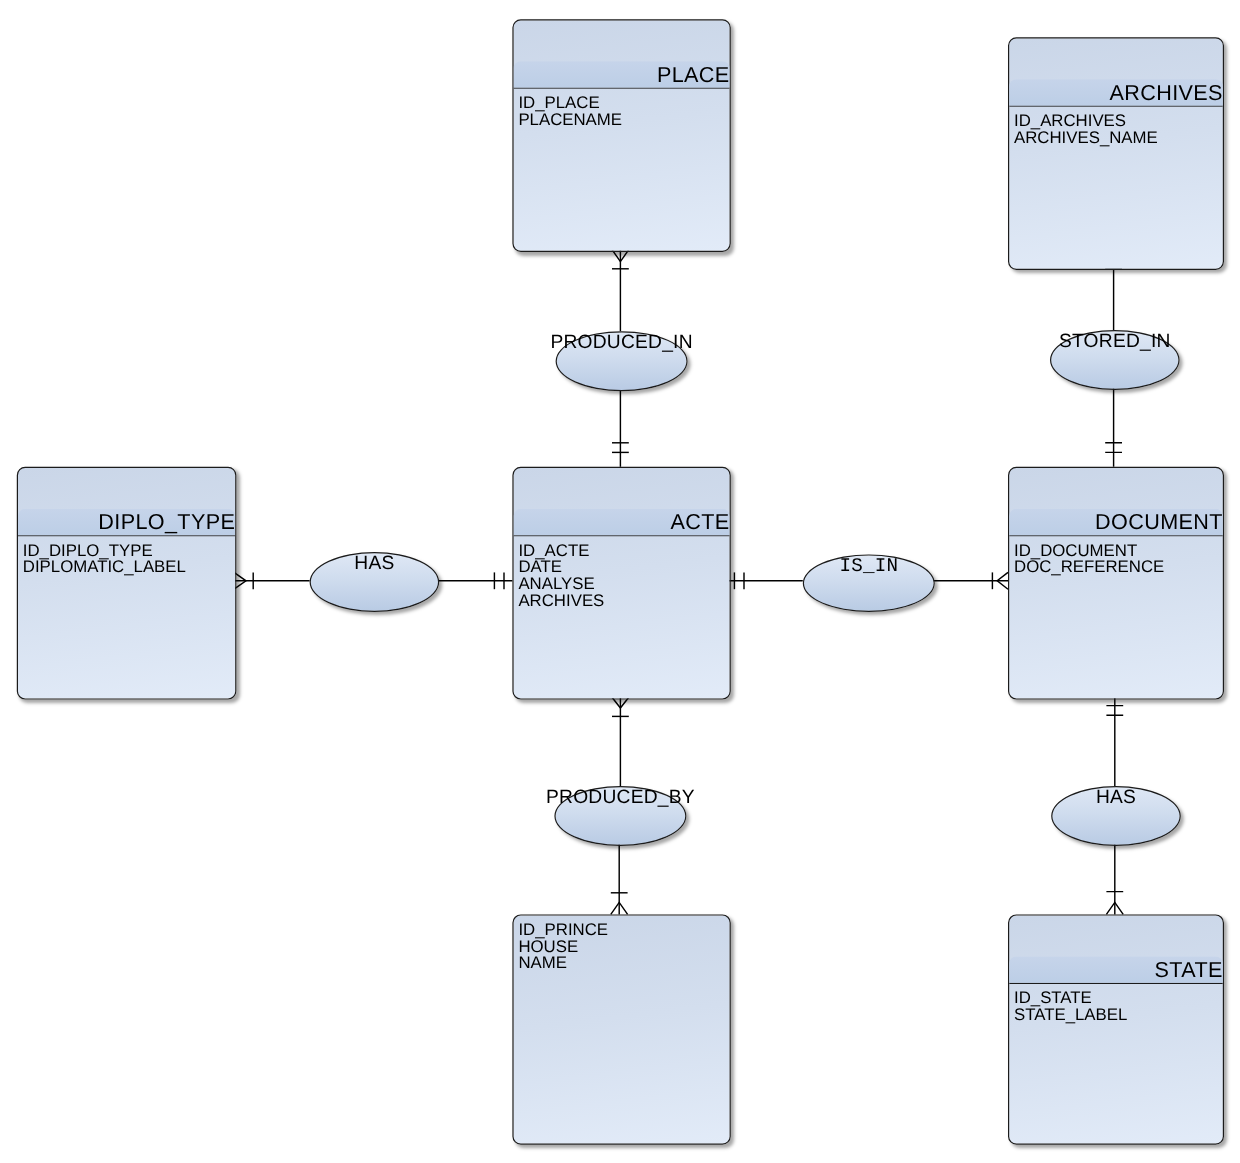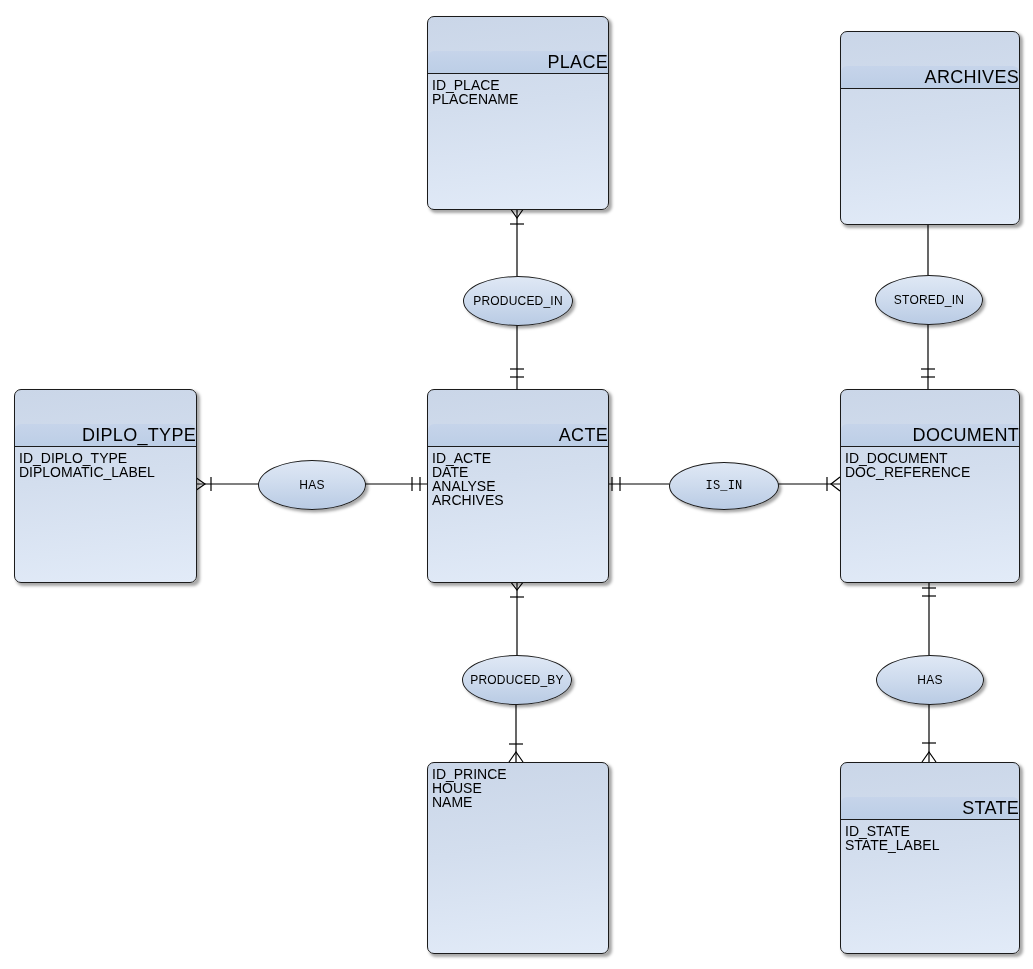--- a/index.html
+++ b/index.html
@@ -23,22 +23,22 @@
     font-size:18px;letter-spacing:0.3px;margin-top:34px;
   }
   .entity-body{padding:4px 4px 0 4px;font-size:14px;line-height:14px;}
   .attr{white-space:nowrap;}
 
   .rel{
     position:absolute;
     border:1px solid #1b1b1b;border-radius:50%;
     background:linear-gradient(to bottom,#dfe8f5 0%,#cfdcee 45%,#b9cbe4 100%);
     box-shadow:2.5px 2.5px 3px rgba(0,0,0,0.35);
-    display:flex;align-items:center;justify-content:center;
-    font-size:12px;letter-spacing:0.2px;
+    display:flex;align-items:flex-start;justify-content:center;
+    font-size:16px;letter-spacing:0.2px;
   }
 </style>
 </head>
 <body>
 
 <svg class="connectors" viewBox="0 0 1033 969">
 
   <g>
     <path d="M517 208 V276"></path>
     <path d="M510 208 L517 218 L524 208"></path>
@@ -115,20 +115,24 @@
 <div class="entity" style="left:427px;top:16px;width:180px;height:192px;">
   <div class="entity-header">PLACE</div>
   <div class="entity-body">
     <div class="attr">ID_PLACE</div>
     <div class="attr">PLACENAME</div>
   </div>
 </div>
 
 <div class="entity" style="left:840px;top:31px;width:178px;height:192px;">
   <div class="entity-header">ARCHIVES</div>
+  <div class="entity-body">
+    <div class="attr">ID_ARCHIVES</div>
+    <div class="attr">ARCHIVES_NAME</div>
+  </div>
 </div>
 
 <div class="entity" style="left:14px;top:389px;width:181px;height:192px;">
   <div class="entity-header">DIPLO_TYPE</div>
   <div class="entity-body">
     <div class="attr">ID_DIPLO_TYPE</div>
     <div class="attr">DIPLOMATIC_LABEL</div>
   </div>
 </div>
 

